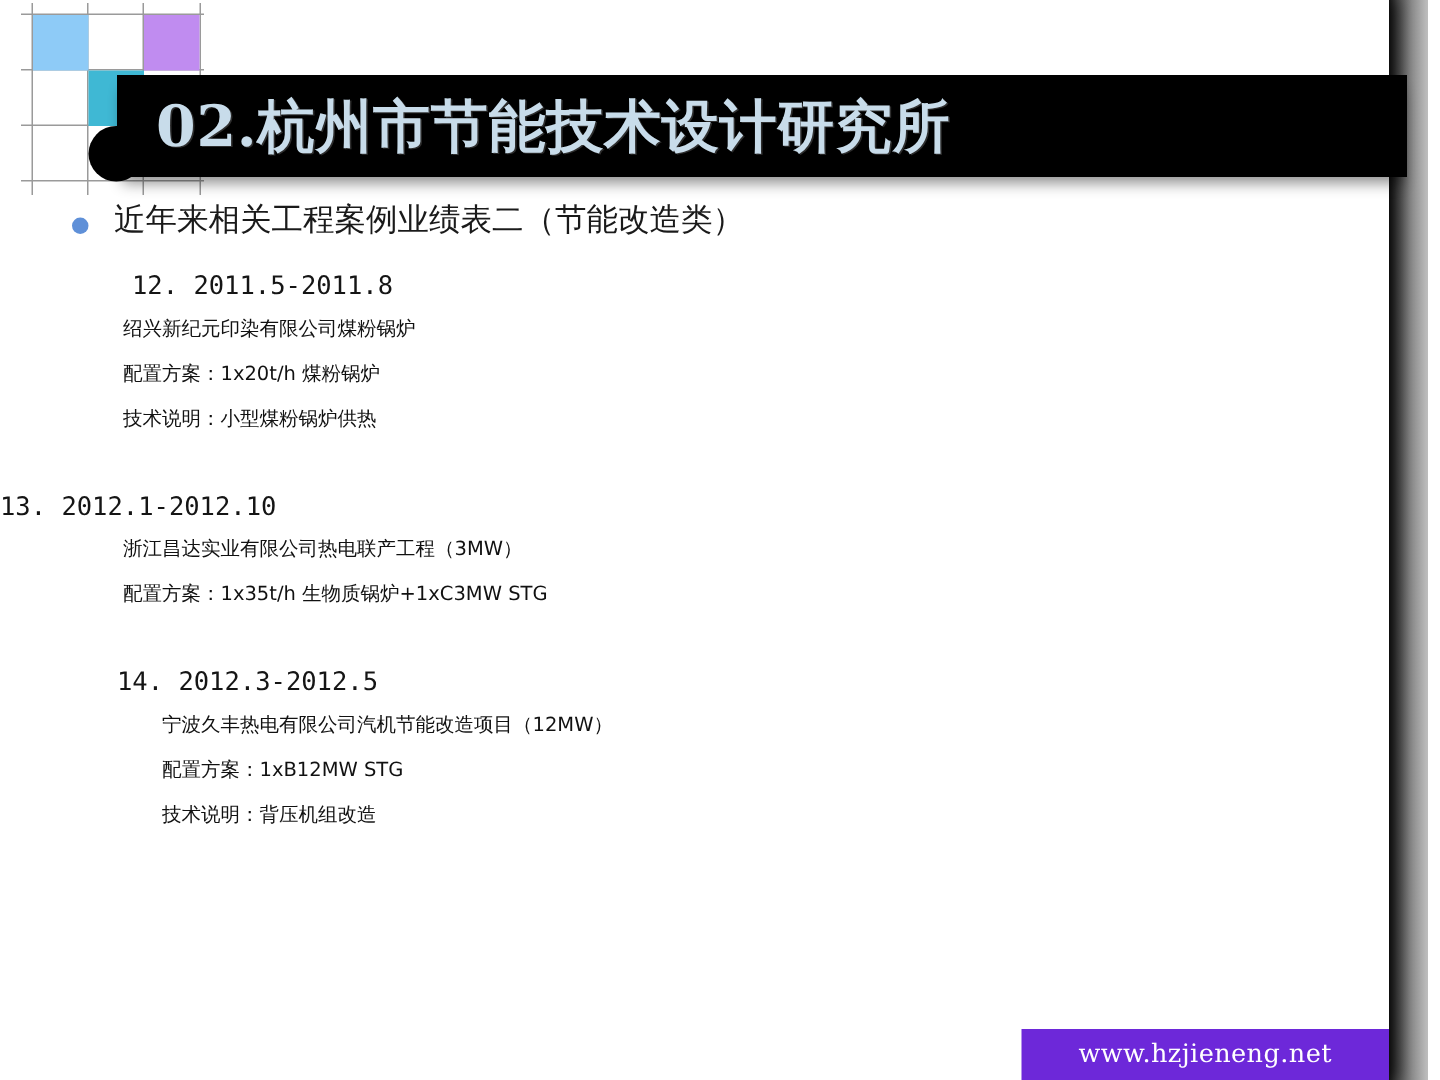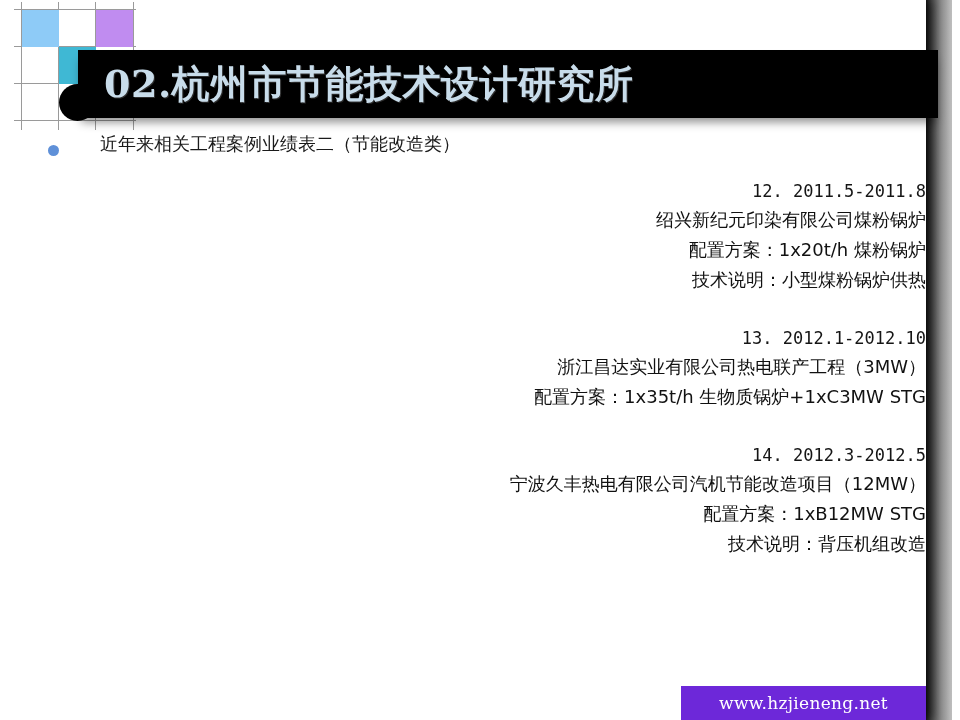--- a/index.html
+++ b/index.html
@@ -133,54 +133,53 @@
     position: absolute;
     left: 48px;
     top: 13px;
     width: 11px;
     height: 11px;
     border-radius: 50%;
     background: #5f90d8;
   }
   .subtitle-text {
     position: absolute;
-    left: 100px;
+    left: 76px;
     top: 0;
     font-family: "DejaVu Serif", "Liberation Serif", serif;
-    font-size: 18px;
+    font-size: 21px;
     color: #1a1a1a;
     white-space: nowrap;
   }
 
   .entries {
     position: relative;
     margin-top: 12px;
   }
   .entry {
     position: relative;
     margin-bottom: 30px;
-    text-align: right;
   }
   .entry-head {
     font-family: "DejaVu Sans Mono", "Liberation Mono", monospace;
     font-size: 17px;
     color: #151515;
     white-space: nowrap;
     line-height: 27px;
   }
   .entry-line {
     font-family: "DejaVu Sans", "Liberation Sans", sans-serif;
-    font-size: 18px;
+    font-size: 13px;
     color: #111111;
     white-space: nowrap;
     line-height: 30px;
   }
   .e12 .entry-head { padding-left: 88px; }
   .e12 .entry-line { padding-left: 82px; }
-  .e13 .entry-head { padding-left: 90px; }
+  .e13 .entry-head { }
   .e13 .entry-line { padding-left: 82px; }
   .e14 .entry-head { padding-left: 78px; }
   .e14 .entry-line { padding-left: 108px; }
 
   
   .footer-band {
     position: absolute;
     left: 681px;
     top: 686px;
     width: 245px;

